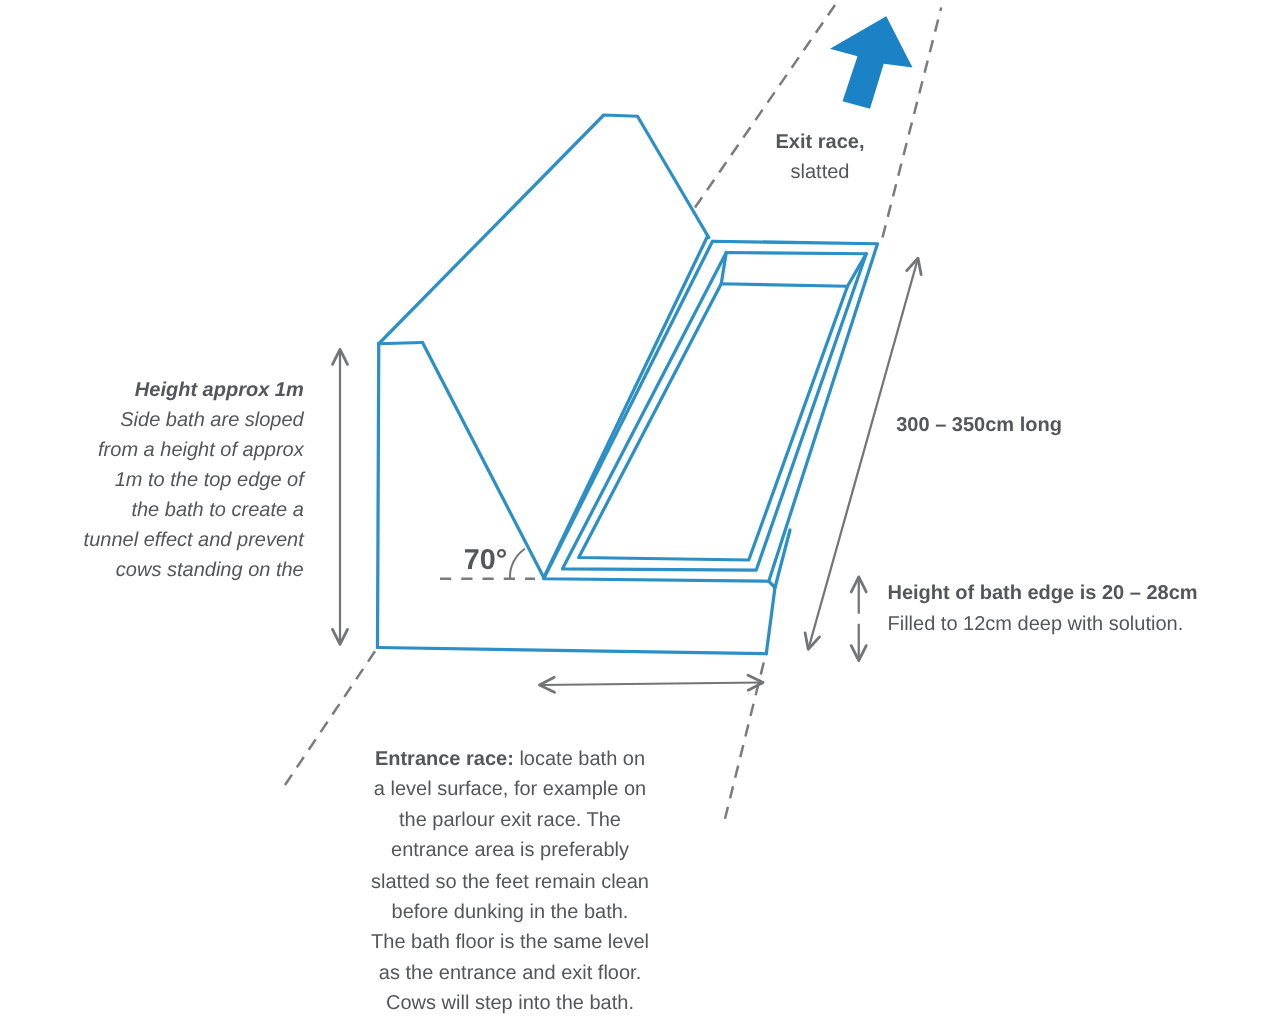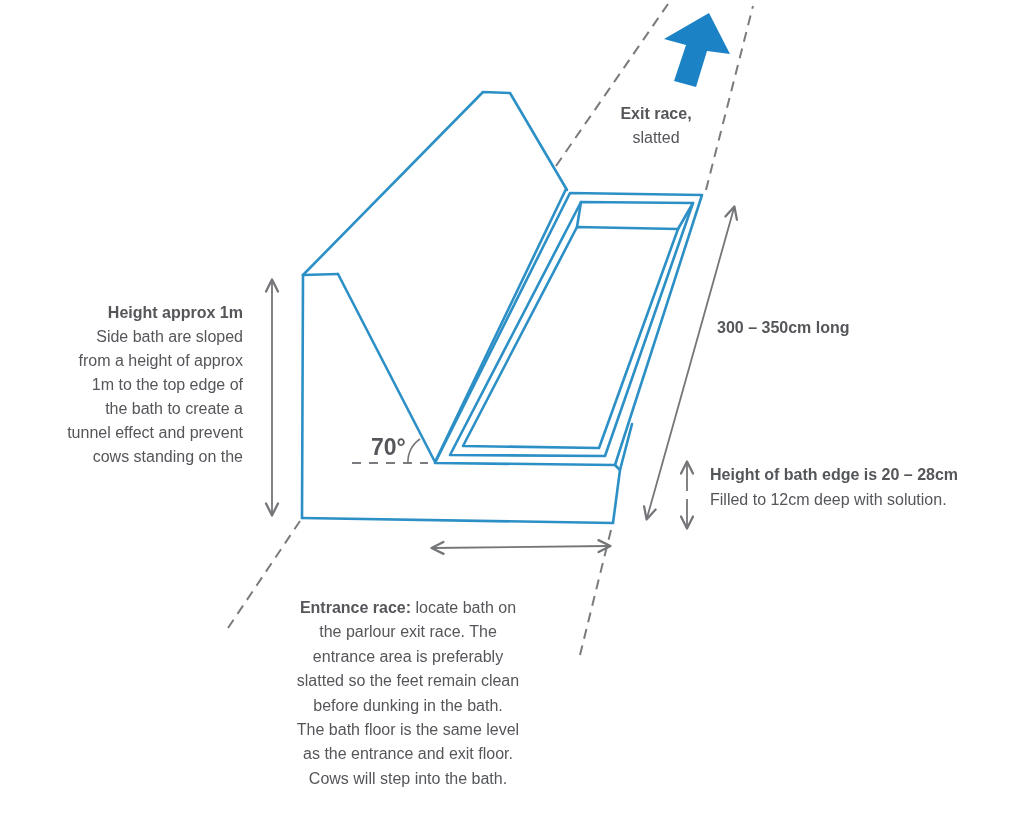--- a/index.html
+++ b/index.html
@@ -59,42 +59,43 @@
       <path d="M687 499 L687 527" marker-end="url(#chev)"></path>
       <path d="M408 463 A 27 27 0 0 1 420 439" stroke-width="1.6"></path>
     </g>
   </svg>
 
   <div class="lbl ta-c" style="left:581px;top:102px;width:150px;">
     <div class="b">Exit race,</div>
     <div>slatted</div>
   </div>
 
-  <div class="lbl ta-r" style="left:16px;top:301px;width:227px;">
+  <div class="lbl ta-r" style="left:16px;top:301px;width:227px;font-style:italic;">
     <div class="b">Height approx 1m</div>
     <div>Side bath are sloped</div>
     <div>from a height of approx</div>
     <div>1m to the top edge of</div>
     <div>the bath to create a</div>
     <div>tunnel effect and prevent</div>
     <div>cows standing on the</div>
   </div>
 
   <div class="lbl b" style="left:371px;top:435px;font-size:23px;">70°</div>
 
-  <div class="lbl b" style="left:717px;top:316px;text-align:center;">300 – 350cm long</div>
+  <div class="lbl b" style="left:717px;top:329px;text-align:center;">300 – 350cm long</div>
 
   <div class="lbl" style="left:710px;top:463px;width:314px;line-height:24.5px;">
     <div class="b">Height of bath edge is 20 – 28cm</div>
     <div>Filled to 12cm deep with solution.</div>
   </div>
 
 
   <div class="lbl ta-c" style="left:250px;top:596px;width:316px;line-height:24.4px;">
     <div><span class="b">Entrance race:</span><span> locate bath on</span></div>
+    <div>a level surface, for example on</div>
     <div>the parlour exit race. The</div>
     <div>entrance area is preferably</div>
     <div>slatted so the feet remain clean</div>
     <div>before dunking in the bath.</div>
     <div>The bath floor is the same level</div>
     <div>as the entrance and exit floor.</div>
     <div>Cows will step into the bath.</div>
   </div>
 
 </div>

